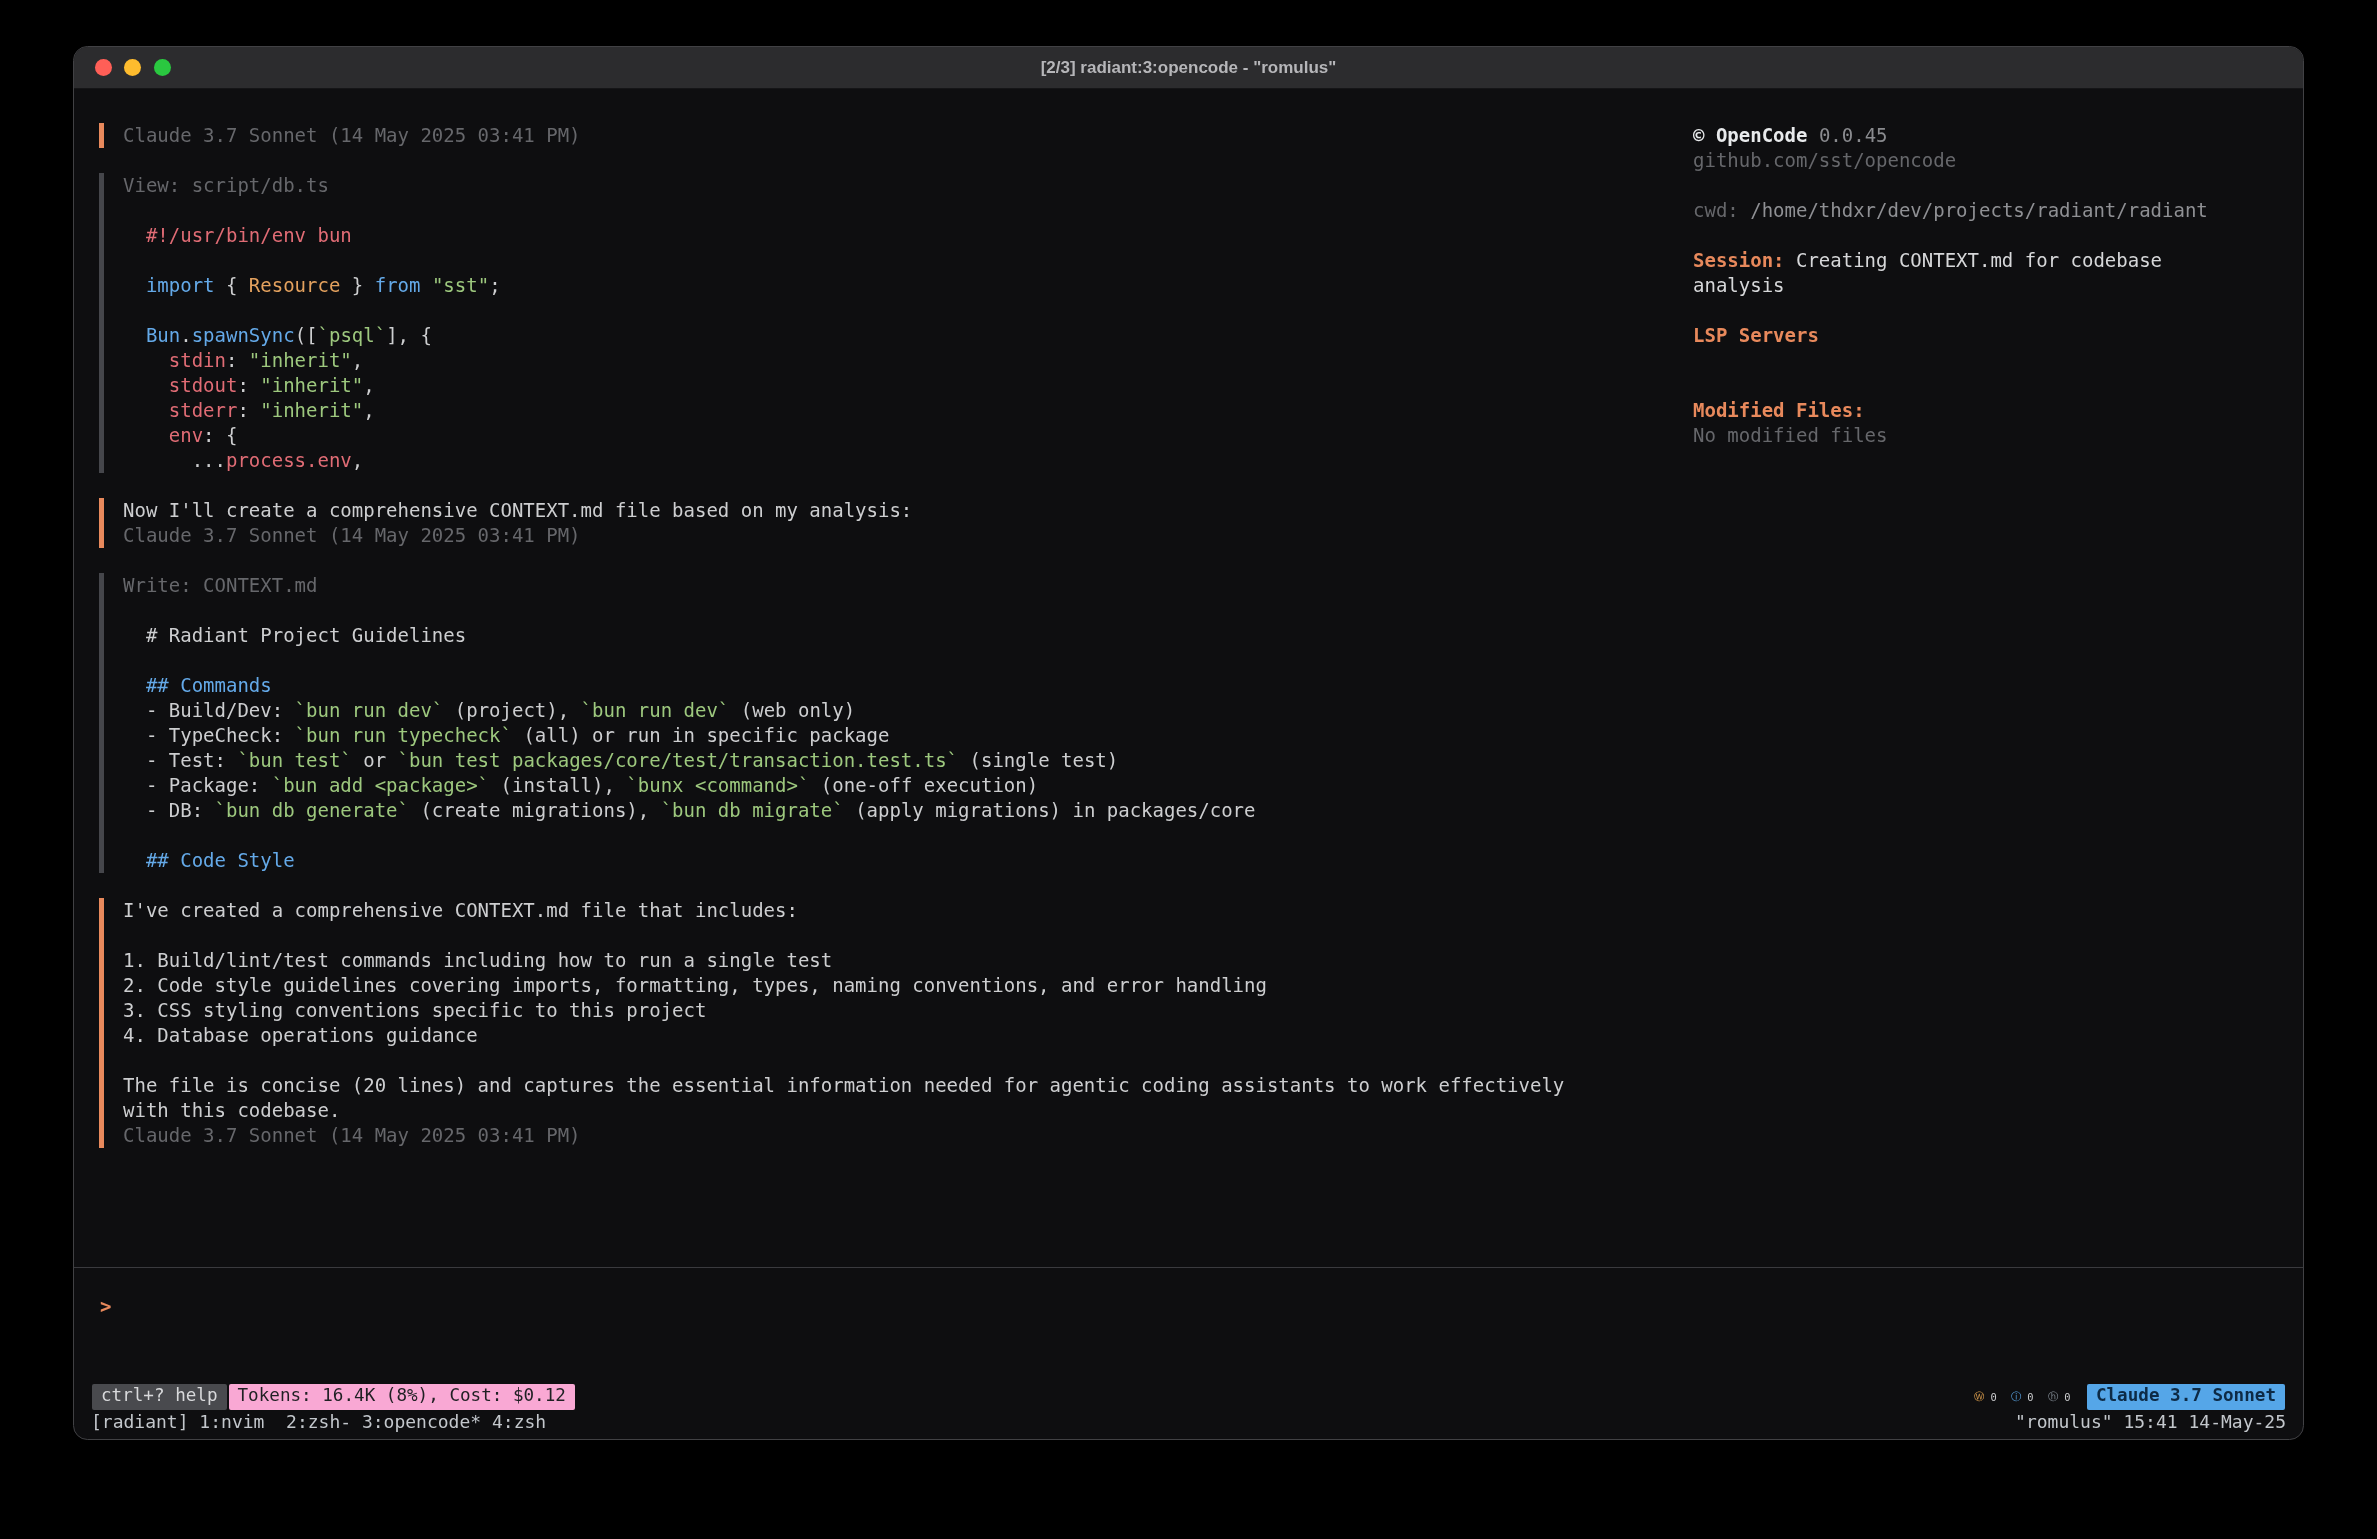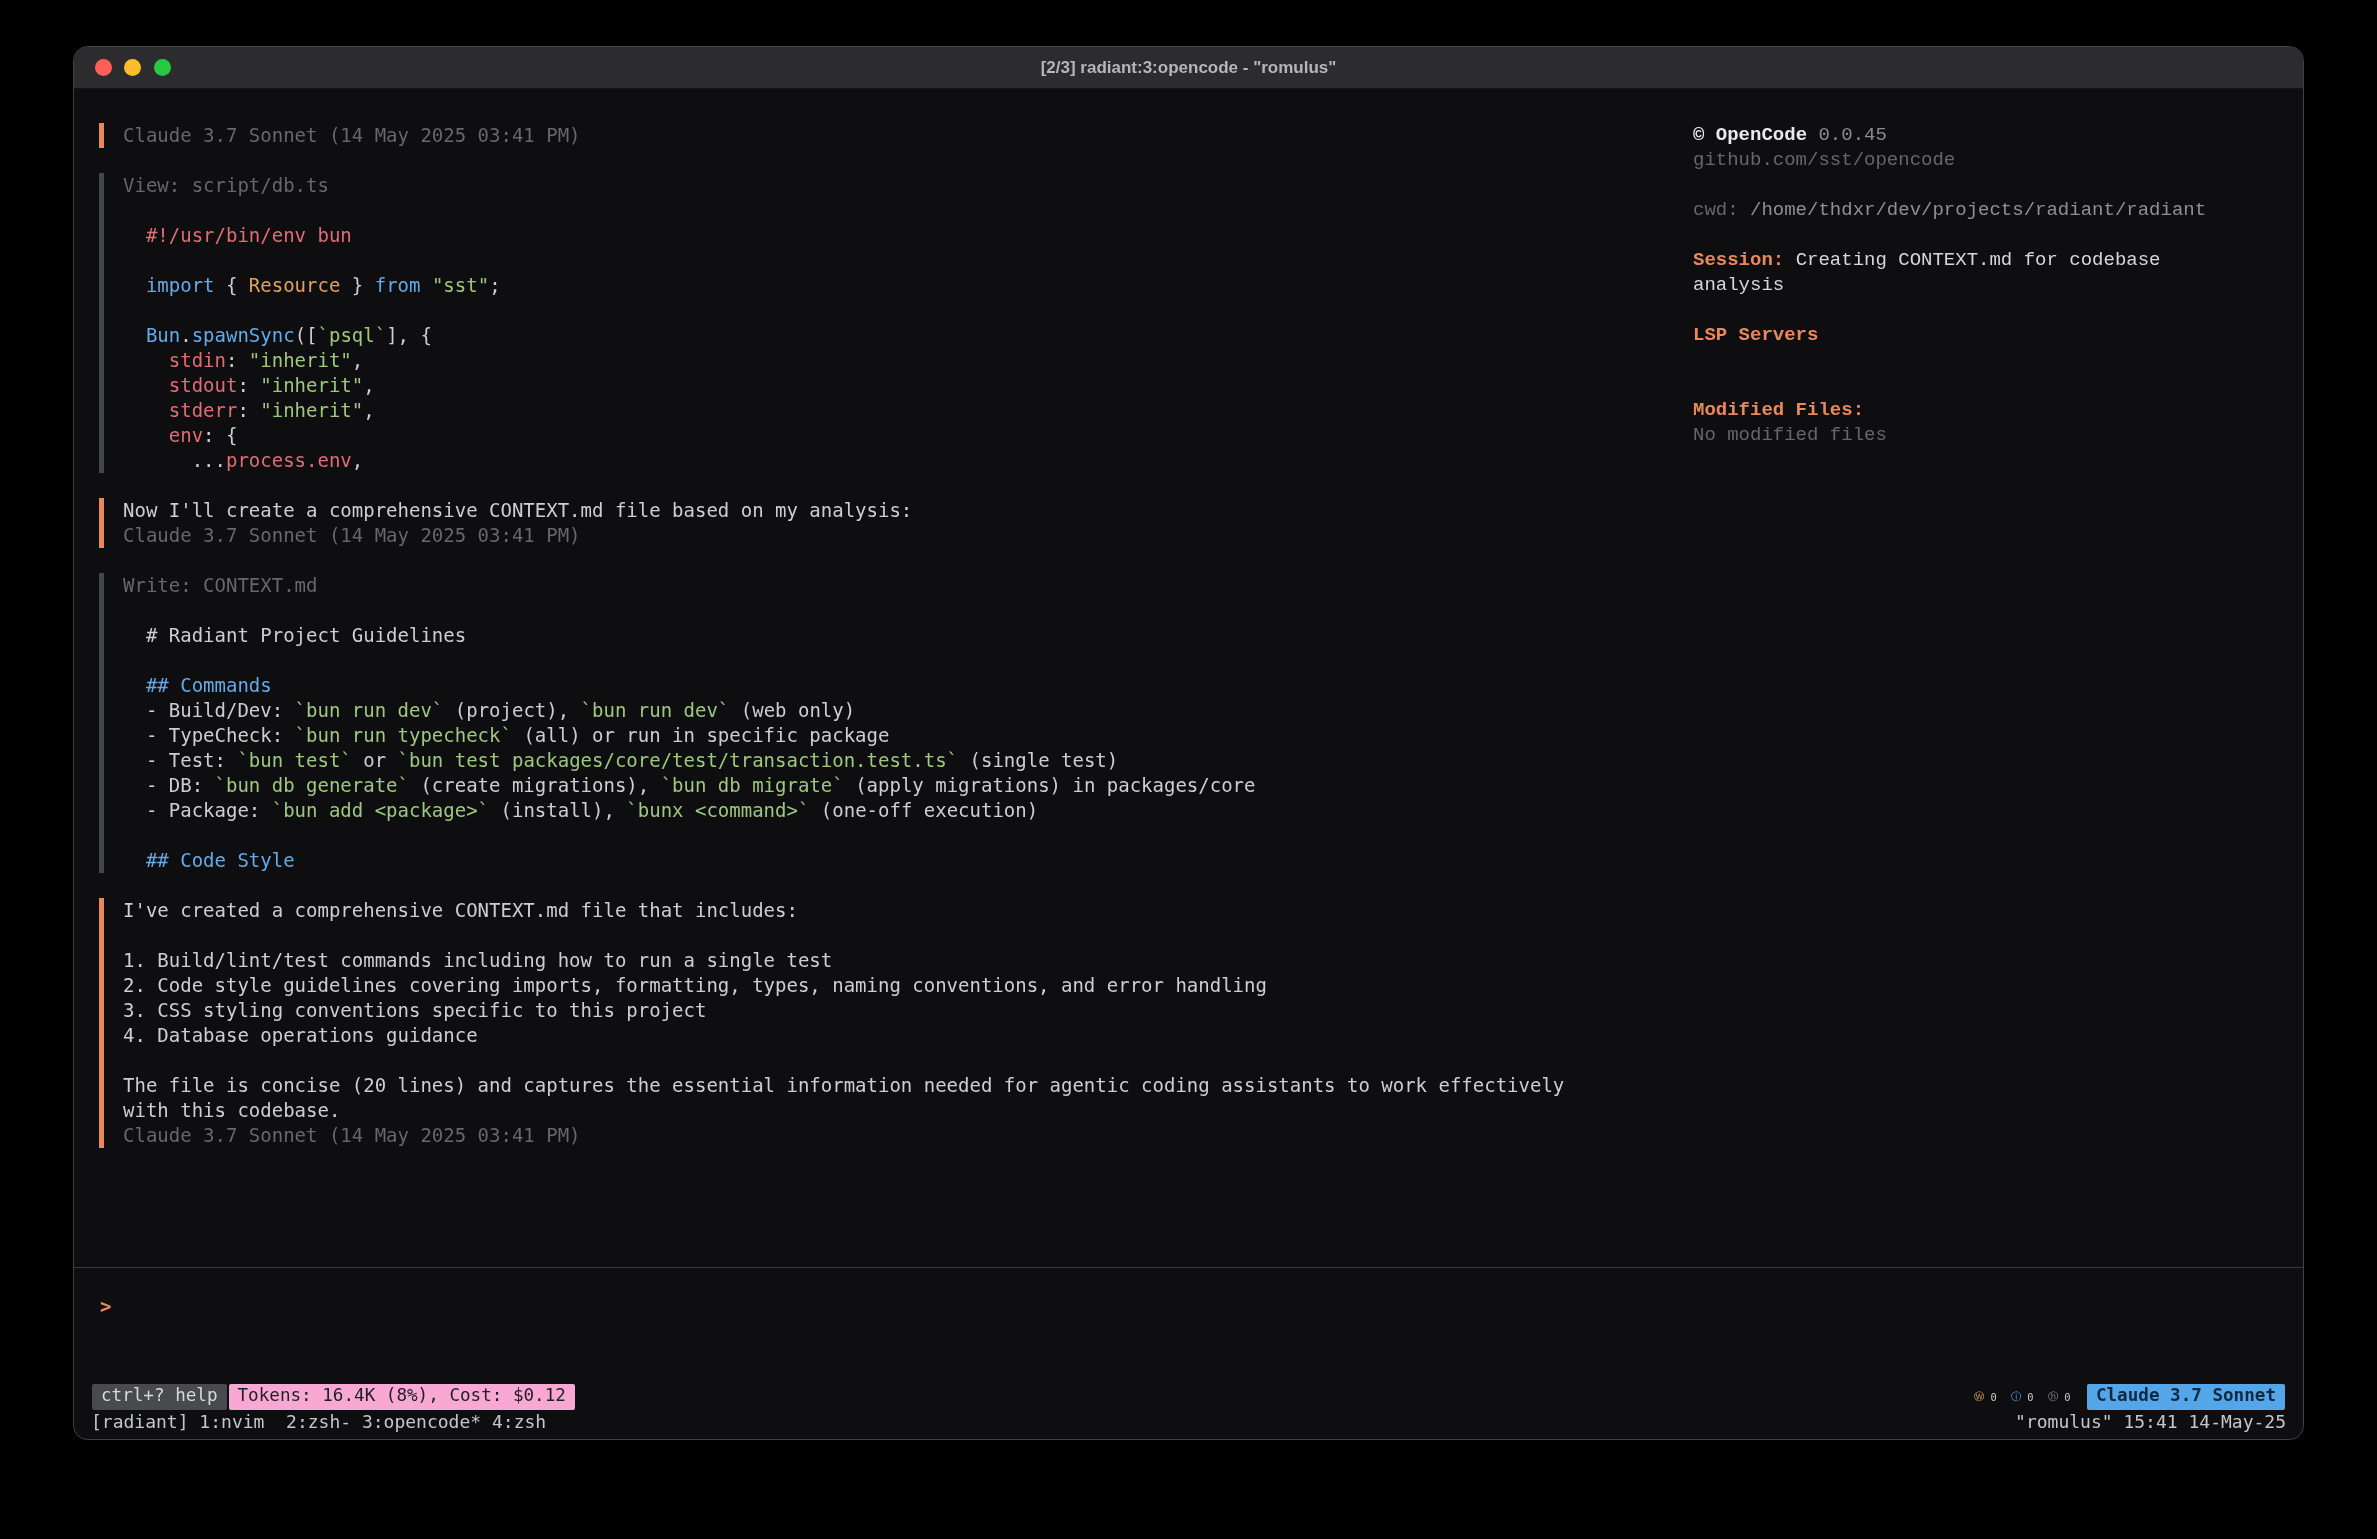--- a/index.html
+++ b/index.html
@@ -47,21 +47,21 @@
 
   .tk-fg     { color:#cdced0; }
   .tk-dim    { color:#66676b; }
   .tk-red    { color:#e06c75; }
   .tk-blue   { color:#64a9e8; }
   .tk-green  { color:#9dc87e; }
   .tk-yellow { color:#e3a15e; }
   .tk-boldfg { color:#e2e3e5; font-weight:bold; }
 
   
-  .sidebar { flex:0 0 610px; padding-right:38px;font-family:Liberation Mono, monospace; }
+  .sidebar { flex:0 0 610px; padding-right:38px; }
   .s-line { white-space:pre; min-height:25px; }
   .s-wrap { white-space:normal; max-width:561px; }
   .s-dim    { color:#66676b; }
   .s-gray   { color:#8f9094; }
   .s-orange { color:#e8895c; font-weight:bold; }
   .s-white  { color:#d6d7d9; }
   .logo      { color:#e8eaec; font-weight:bold; }
   .logo-name { color:#e8eaec; font-weight:bold; }
   .version   { color:#8a8b8f; }
 
@@ -131,22 +131,22 @@
           </div>
           <div class="block bar-gray">
             <div class="line"><span class="tk-dim">Write: CONTEXT.md</span></div>
             <div class="line">&nbsp;</div>
             <div class="line"><span class="tk-fg">  # Radiant Project Guidelines</span></div>
             <div class="line">&nbsp;</div>
             <div class="line"><span class="tk-fg">  </span><span class="tk-blue">## Commands</span></div>
             <div class="line"><span class="tk-fg">  - Build/Dev: </span><span class="tk-green">`bun run dev`</span><span class="tk-fg"> (project), </span><span class="tk-green">`bun run dev`</span><span class="tk-fg"> (web only)</span></div>
             <div class="line"><span class="tk-fg">  - TypeCheck: </span><span class="tk-green">`bun run typecheck`</span><span class="tk-fg"> (all) or run in specific package</span></div>
             <div class="line"><span class="tk-fg">  - Test: </span><span class="tk-green">`bun test`</span><span class="tk-fg"> or </span><span class="tk-green">`bun test packages/core/test/transaction.test.ts`</span><span class="tk-fg"> (single test)</span></div>
+            <div class="line"><span class="tk-fg">  - Package: </span><span class="tk-green">`bun add &lt;package&gt;`</span><span class="tk-fg"> (install), </span><span class="tk-green">`bunx &lt;command&gt;`</span><span class="tk-fg"> (one-off execution)</span></div>
             <div class="line"><span class="tk-fg">  - DB: </span><span class="tk-green">`bun db generate`</span><span class="tk-fg"> (create migrations), </span><span class="tk-green">`bun db migrate`</span><span class="tk-fg"> (apply migrations) in packages/core</span></div>
-            <div class="line"><span class="tk-fg">  - Package: </span><span class="tk-green">`bun add &lt;package&gt;`</span><span class="tk-fg"> (install), </span><span class="tk-green">`bunx &lt;command&gt;`</span><span class="tk-fg"> (one-off execution)</span></div>
             <div class="line">&nbsp;</div>
             <div class="line"><span class="tk-fg">  </span><span class="tk-blue">## Code Style</span></div>
           </div>
           <div class="block bar-orange">
             <div class="line"><span class="tk-fg">I've created a comprehensive CONTEXT.md file that includes:</span></div>
             <div class="line">&nbsp;</div>
             <div class="line"><span class="tk-fg">1. Build/lint/test commands including how to run a single test</span></div>
             <div class="line"><span class="tk-fg">2. Code style guidelines covering imports, formatting, types, naming conventions, and error handling</span></div>
             <div class="line"><span class="tk-fg">3. CSS styling conventions specific to this project</span></div>
             <div class="line"><span class="tk-fg">4. Database operations guidance</span></div>

